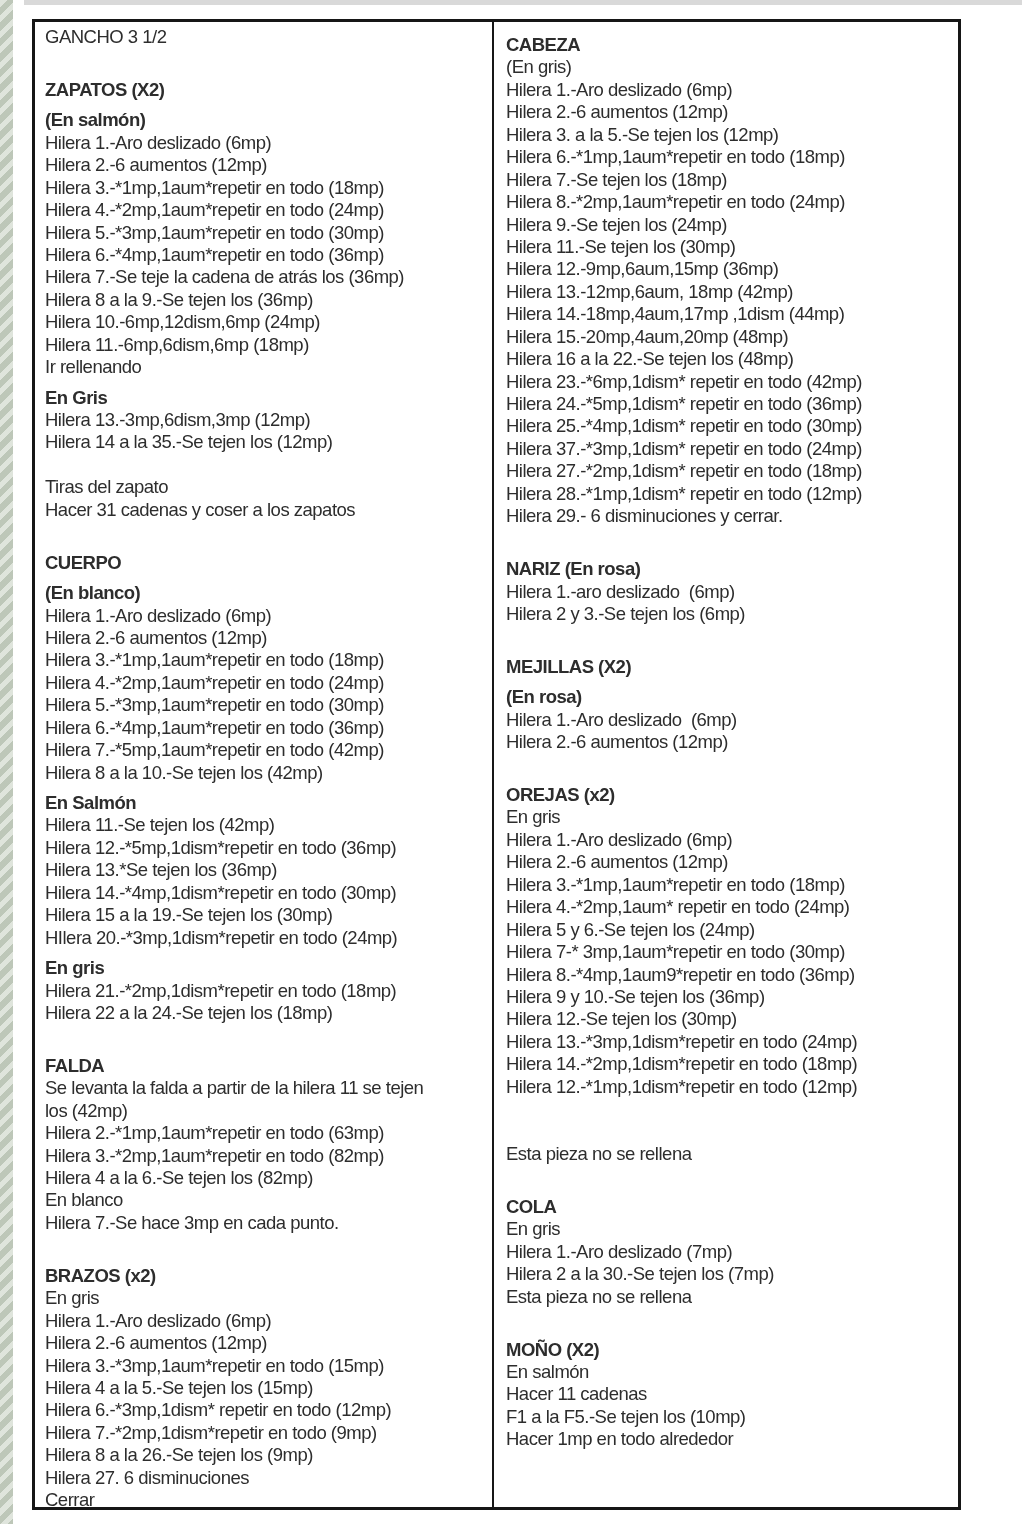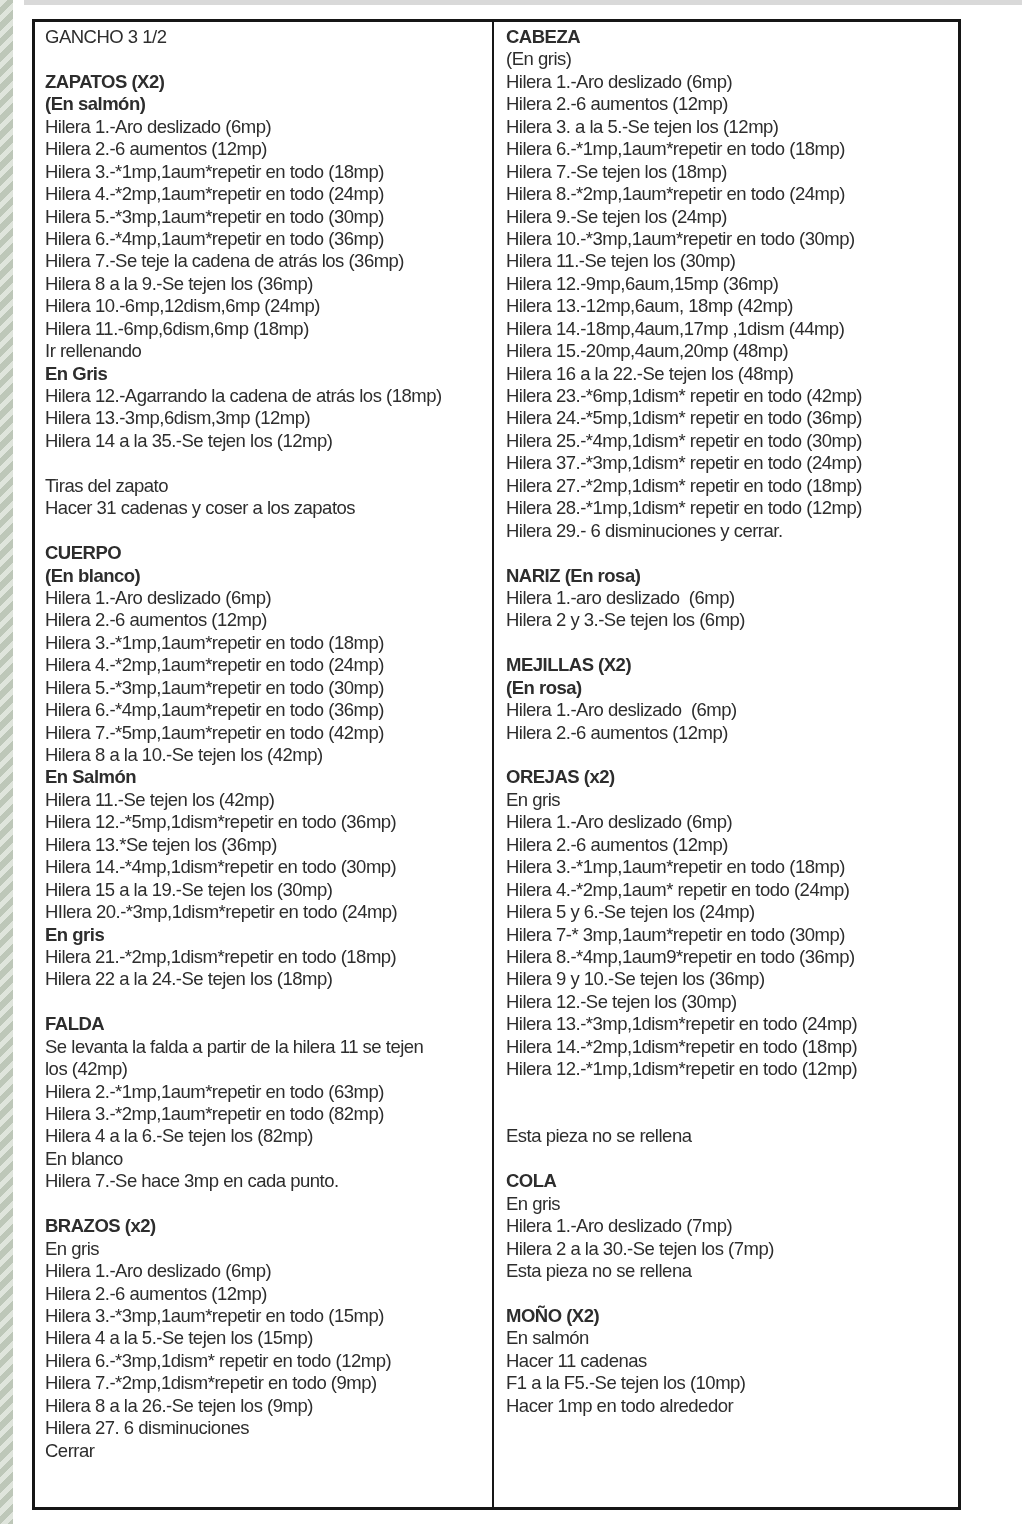--- a/index.html
+++ b/index.html
@@ -58,21 +58,21 @@
     padding-left: 12px;
   }
   .line {
     height: 22.45px;
     line-height: 22.45px;
     font-size: 18.5px;
     letter-spacing: -0.5px;
     white-space: pre;
     color: var(--text);
   }
-  .line.bold { font-weight: bold; }
+  .line.bold { font-weight: bold; margin-top: 8px; }
 </style>
 </head>
 <body>
 
 <div class="page">
   <div class="edge-strip"></div>
   <div class="top-strip"></div>
   <div class="pattern-table">
     <div class="col col-left">
         <div class="line">GANCHO 3 1/2</div>
@@ -84,21 +84,20 @@
         <div class="line">Hilera 3.-*1mp,1aum*repetir en todo (18mp)</div>
         <div class="line">Hilera 4.-*2mp,1aum*repetir en todo (24mp)</div>
         <div class="line">Hilera 5.-*3mp,1aum*repetir en todo (30mp)</div>
         <div class="line">Hilera 6.-*4mp,1aum*repetir en todo (36mp)</div>
         <div class="line">Hilera 7.-Se teje la cadena de atrás los (36mp)</div>
         <div class="line">Hilera 8 a la 9.-Se tejen los (36mp)</div>
         <div class="line">Hilera 10.-6mp,12dism,6mp (24mp)</div>
         <div class="line">Hilera 11.-6mp,6dism,6mp (18mp)</div>
         <div class="line">Ir rellenando</div>
         <div class="line bold">En Gris</div>
-        <div class="line">Hilera 12.-Agarrando la cadena de atrás los (18mp)</div>
         <div class="line">Hilera 13.-3mp,6dism,3mp (12mp)</div>
         <div class="line">Hilera 14 a la 35.-Se tejen los (12mp)</div>
         <div class="line">&nbsp;</div>
         <div class="line">Tiras del zapato</div>
         <div class="line">Hacer 31 cadenas y coser a los zapatos</div>
         <div class="line">&nbsp;</div>
         <div class="line bold">CUERPO</div>
         <div class="line bold">(En blanco)</div>
         <div class="line">Hilera 1.-Aro deslizado (6mp)</div>
         <div class="line">Hilera 2.-6 aumentos (12mp)</div>
@@ -143,21 +142,20 @@
     <div class="col col-right">
         <div class="line bold">CABEZA</div>
         <div class="line">(En gris)</div>
         <div class="line">Hilera 1.-Aro deslizado (6mp)</div>
         <div class="line">Hilera 2.-6 aumentos (12mp)</div>
         <div class="line">Hilera 3. a la 5.-Se tejen los (12mp)</div>
         <div class="line">Hilera 6.-*1mp,1aum*repetir en todo (18mp)</div>
         <div class="line">Hilera 7.-Se tejen los (18mp)</div>
         <div class="line">Hilera 8.-*2mp,1aum*repetir en todo (24mp)</div>
         <div class="line">Hilera 9.-Se tejen los (24mp)</div>
-        <div class="line">Hilera 10.-*3mp,1aum*repetir en todo (30mp)</div>
         <div class="line">Hilera 11.-Se tejen los (30mp)</div>
         <div class="line">Hilera 12.-9mp,6aum,15mp (36mp)</div>
         <div class="line">Hilera 13.-12mp,6aum, 18mp (42mp)</div>
         <div class="line">Hilera 14.-18mp,4aum,17mp ,1dism (44mp)</div>
         <div class="line">Hilera 15.-20mp,4aum,20mp (48mp)</div>
         <div class="line">Hilera 16 a la 22.-Se tejen los (48mp)</div>
         <div class="line">Hilera 23.-*6mp,1dism* repetir en todo (42mp)</div>
         <div class="line">Hilera 24.-*5mp,1dism* repetir en todo (36mp)</div>
         <div class="line">Hilera 25.-*4mp,1dism* repetir en todo (30mp)</div>
         <div class="line">Hilera 37.-*3mp,1dism* repetir en todo (24mp)</div>

